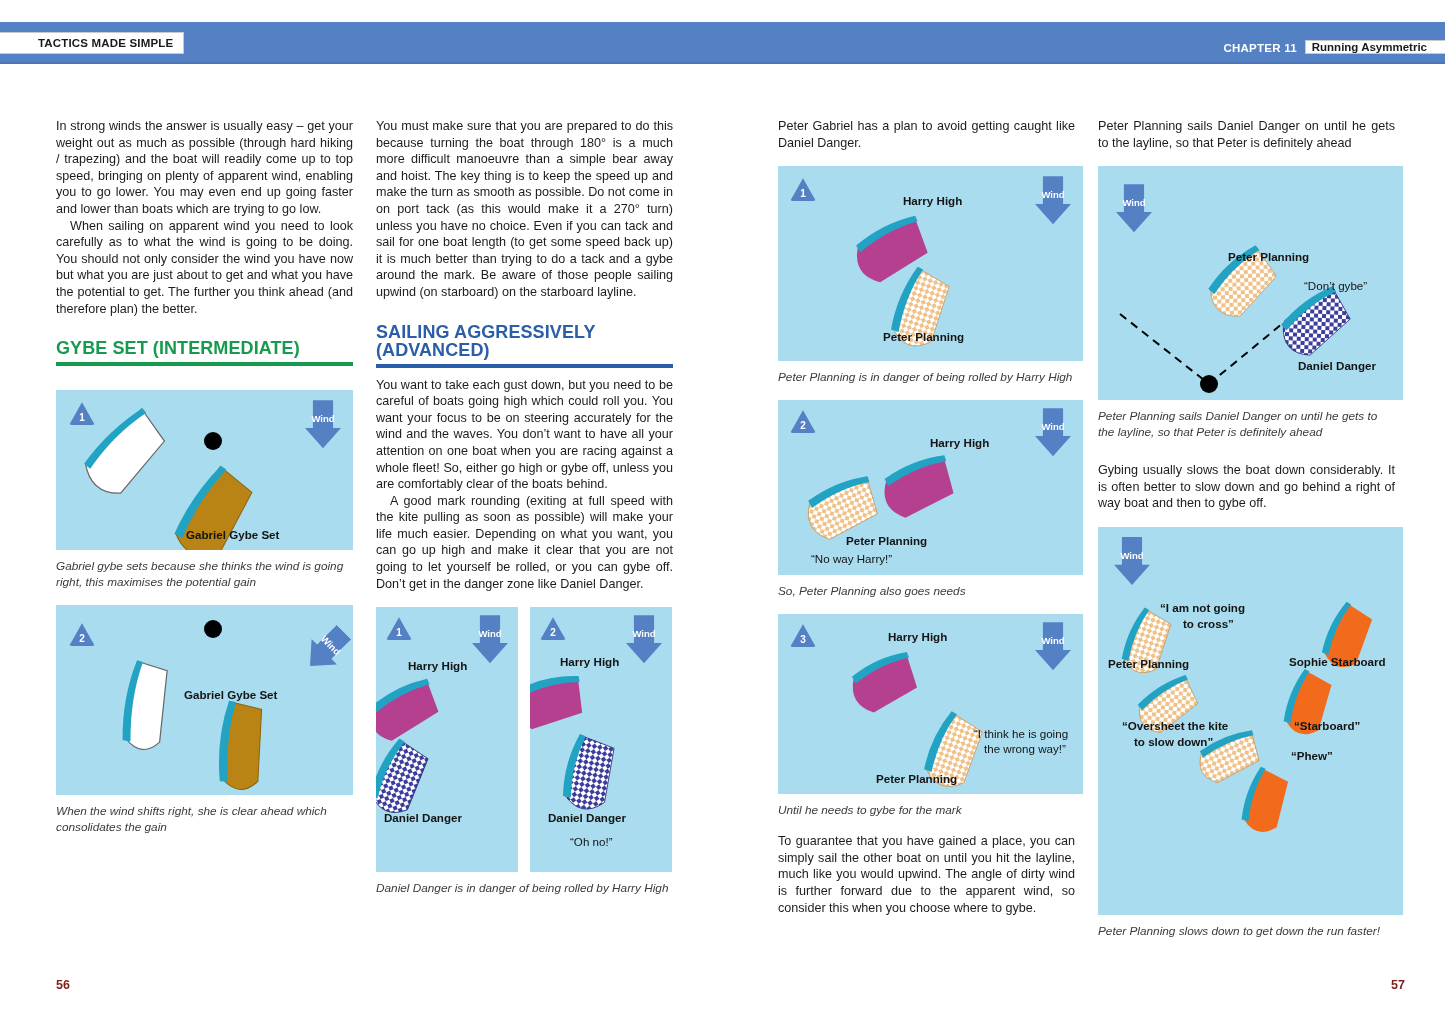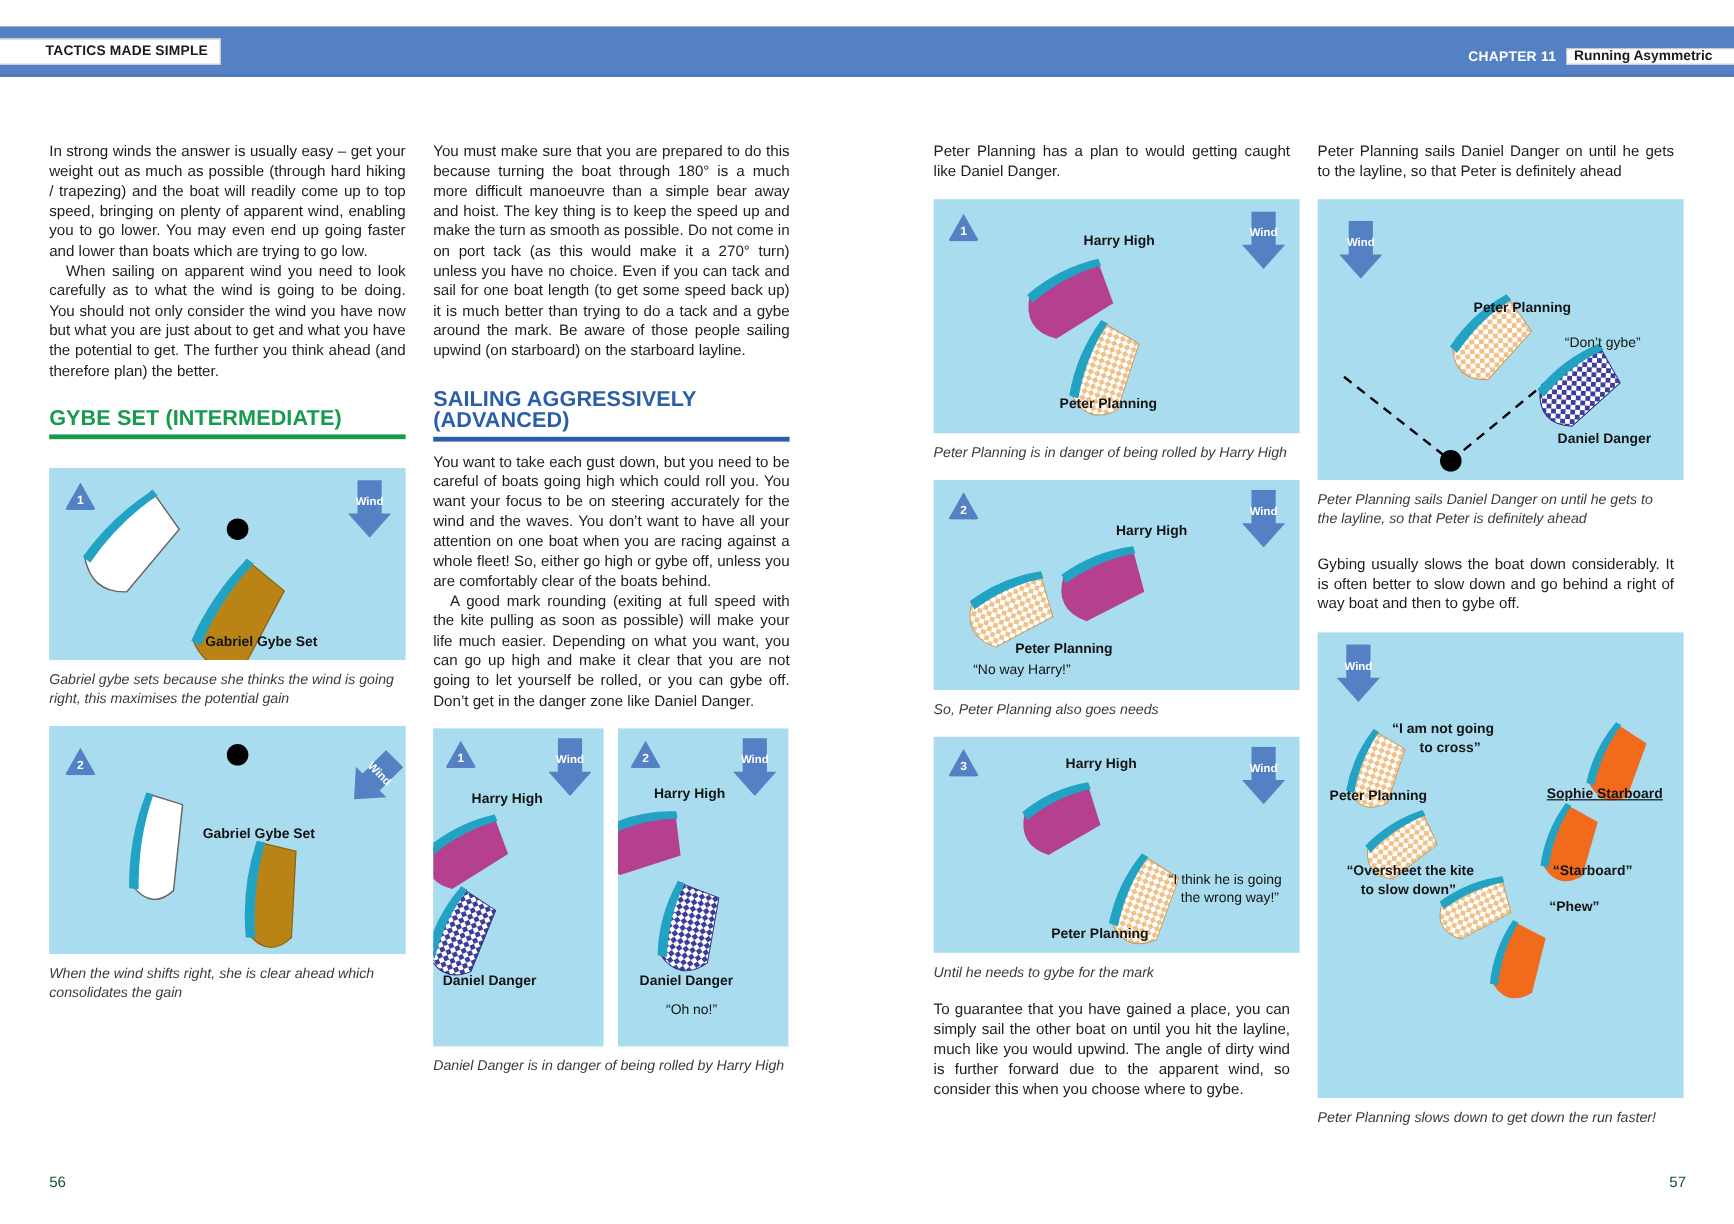--- a/index.html
+++ b/index.html
@@ -40,21 +40,21 @@
   .chapter-name{
     background:#ffffff; color:#1a1a1a;
     font-size:11.5px; font-weight:bold;
     display:flex; align-items:center;
     padding:0 18px 0 6px;
     border:1px solid #c9c9c9; border-right:none;
   }
 
   
   .page{ position:absolute; top:0; height:1020px; }
-  .page-left  { left:1px;   width:722px; }
+  .page-left  { left:16px;   width:722px; }
   .page-right { left:723px; width:722px; }
 
   .col{ position:absolute; top:118px; width:297px; }
   .c1{ left:40px; }
   .c2{ left:360px; }
   .c3{ left:55px; }
   .c4{ left:375px; }
 
   p.body{
     margin:0 0 0 0;
@@ -124,21 +124,21 @@
   }
   .dlabel.quote{ font-weight:normal; }
 
   .mark-dot{
     position:absolute; width:18px; height:18px;
     border-radius:50%; background:#000000;
   }
 
   .pagenum{
     position:absolute; bottom:28px;
-    font-size:12.5px; font-weight:normal; color:#14532d;
+    font-size:12.5px; font-weight:bold; color:#7f1d1d;
   }
   .pagenum.left{ left:40px; }
   .pagenum.right{ right:40px; }
 </style>
 </head>
 <body>
 
 <div class="header-band">
   <div class="rule"></div>
 </div>
@@ -294,21 +294,21 @@
     </div>
     <div class="caption">Daniel Danger is in danger of being rolled by Harry High</div>
   </div>
 
   <div class="pagenum left">56</div>
 </div>
 
 <div class="page page-right">
 
   <div class="col c3">
-    <p class="body noindent">Peter Planning has a plan to would getting caught like Daniel Danger.</p>
+    <p class="body noindent">Peter Gabriel has a plan to avoid getting caught like Daniel Danger.</p>
     <div class="gap-m"></div>
 
     <div class="diagram" style="width:305px;height:195px;">
       <svg width="305" height="195" viewBox="0 0 305 195">
         <defs>
           <pattern id="chkTan1" width="8" height="8" patternUnits="userSpaceOnUse" patternTransform="rotate(45)">
             <rect width="8" height="8" fill="#ffffff"></rect>
             <rect width="4" height="4" fill="#f0c289"></rect>
             <rect x="4" y="4" width="4" height="4" fill="#f0c289"></rect>
           </pattern>
@@ -498,21 +498,21 @@
       </svg>
       <div class="wind" style="left:16px;top:10px;">
         <div class="shaft"></div>
         <div class="lbl">Wind</div>
       </div>
       <div class="dlabel" style="left:62px;top:74px;">“I am not going</div>
       <div class="dlabel" style="left:85px;top:90px;">to cross”</div>
       <div class="dlabel" style="left:10px;top:130px;">Peter Planning</div>
       <div class="dlabel" style="left:24px;top:192px;">“Oversheet the kite</div>
       <div class="dlabel" style="left:36px;top:208px;">to slow down”</div>
-      <div class="dlabel" style="left:191px;top:128px;text-decoration:underline;">Sophie Starboard</div>
+      <div class="dlabel" style="left:191px;top:128px;">Sophie Starboard</div>
       <div class="dlabel" style="left:196px;top:192px;">“Starboard”</div>
       <div class="dlabel" style="left:193px;top:222px;">“Phew”</div>
     </div>
     <div class="caption">Peter Planning slows down to get down the run faster!</div>
   </div>
 
   <div class="pagenum right">57</div>
 </div>
 
 </body></html>

